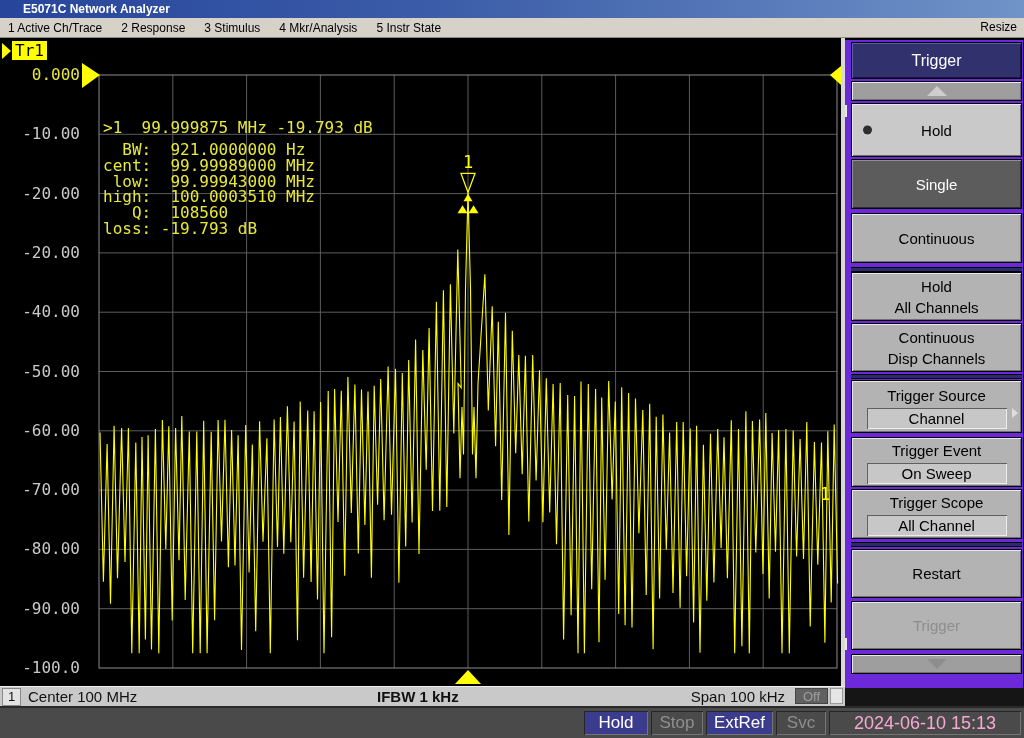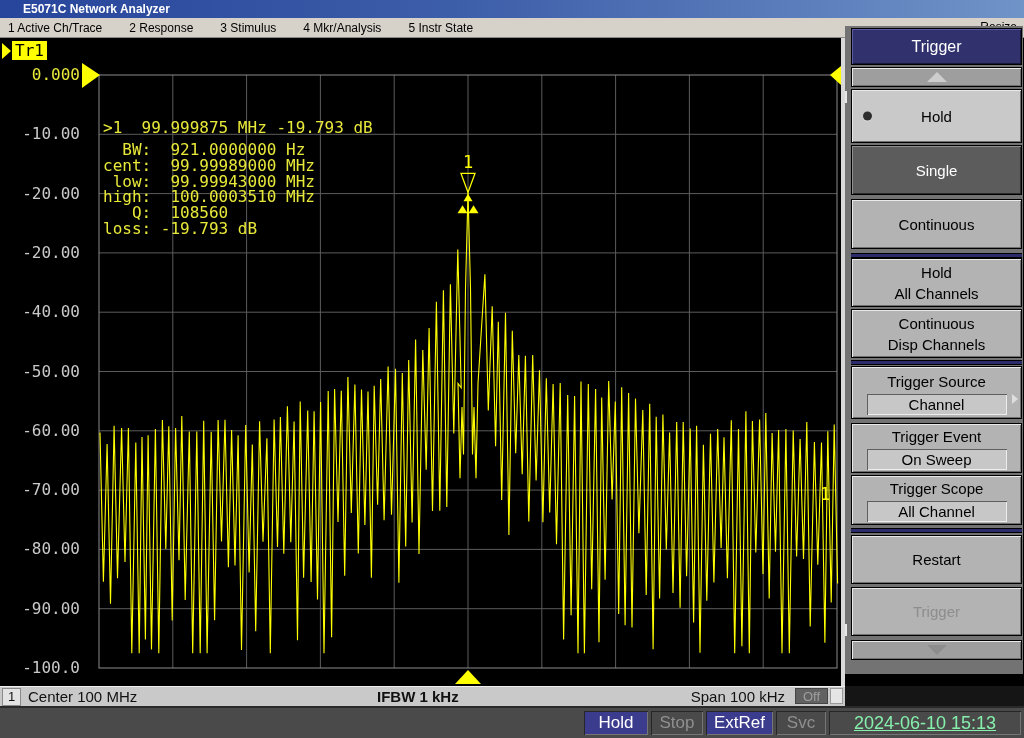--- a/index.html
+++ b/index.html
@@ -38,23 +38,23 @@
   .ch-off{position:absolute;right:17px;top:1px;width:33px;height:16px;background:#616161;color:#9f9f9f;
           text-align:center;line-height:16px;font-size:13px;border:1px solid #454545;box-sizing:border-box;}
   .ch-tail{position:absolute;right:2px;top:1px;width:13px;height:16px;background:#e5e5e5;border:1px solid #9a9a9a;box-sizing:border-box;}
   .corner-fill{position:absolute;left:845px;top:686px;width:179px;height:20px;background:#151515;}
   
   .statusbar{position:absolute;left:0;top:706px;width:1024px;height:32px;background:#4a4a4a;
              border-top:2px solid #2a2a2a;box-sizing:border-box;}
   .sb{position:absolute;top:3px;height:24px;line-height:24px;text-align:center;font-size:17px;color:#8f8f8f;
       box-shadow:inset 1px 1px 0 #262626,inset -1px -1px 0 #757575;}
   .sb.lit{background:#3c3c8e;color:#fff;}
-  .sb-date{font-size:18px;color:#86efac;text-decoration:underline;}
-  
-  .sidebar{position:absolute;left:845px;top:26px;width:178px;height:648px;background:#737373;}
+  .sb-date{font-size:18px;color:#f9a8d4;}
+  
+  .sidebar{position:absolute;left:845px;top:40px;width:178px;height:648px;background:#6d28d9;}
   .sk{position:absolute;left:6px;width:171px;box-sizing:border-box;background:#b3b3b3;border:1px solid #000;
       box-shadow:inset 1px 1px 0 #e9e9e9,inset -1px -1px 0 #6f6f6f;color:#000;font-size:15px;
       display:flex;flex-direction:column;align-items:center;justify-content:center;text-align:center;line-height:21px;}
   .sk.header{background:#31316e;color:#fff;font-size:16px;box-shadow:inset 1px 1px 0 #5c5ca6,inset -1px -1px 0 #17173a;}
   .sk.light{background:#c9c9c9;}
   .sk.dark{background:#5c5c5c;color:#fff;box-shadow:inset 1px 1px 0 #8f8f8f,inset -1px -1px 0 #2c2c2c;}
   .sk.disabled{color:#8d8d8d;}
   .sk.arrow{background:#9e9e9e;}
   .bullet{position:absolute;left:11px;top:50%;transform:translateY(-50%);width:9px;height:9px;border-radius:50%;
           background:#2e2e2e;box-shadow:0 1px 0 #e0e0e0;}
@@ -70,21 +70,21 @@
 </head>
 <body>
 
 <div class="screen">
 
   <div class="titlebar">
     <span>E5071C Network Analyzer</span>
   </div>
 
   <div class="menubar">
-    <span id="menu-items" style="display: flex; gap: 8px;">
+    <span id="menu-items" style="display: flex;">
         <span class="menu-item">1 Active Ch/Trace</span>
         <span class="menu-item">2 Response</span>
         <span class="menu-item">3 Stimulus</span>
         <span class="menu-item">4 Mkr/Analysis</span>
         <span class="menu-item">5 Instr State</span>
       </span>
     <span class="menu-resize">Resize</span>
   </div>
 
   <div class="display">

